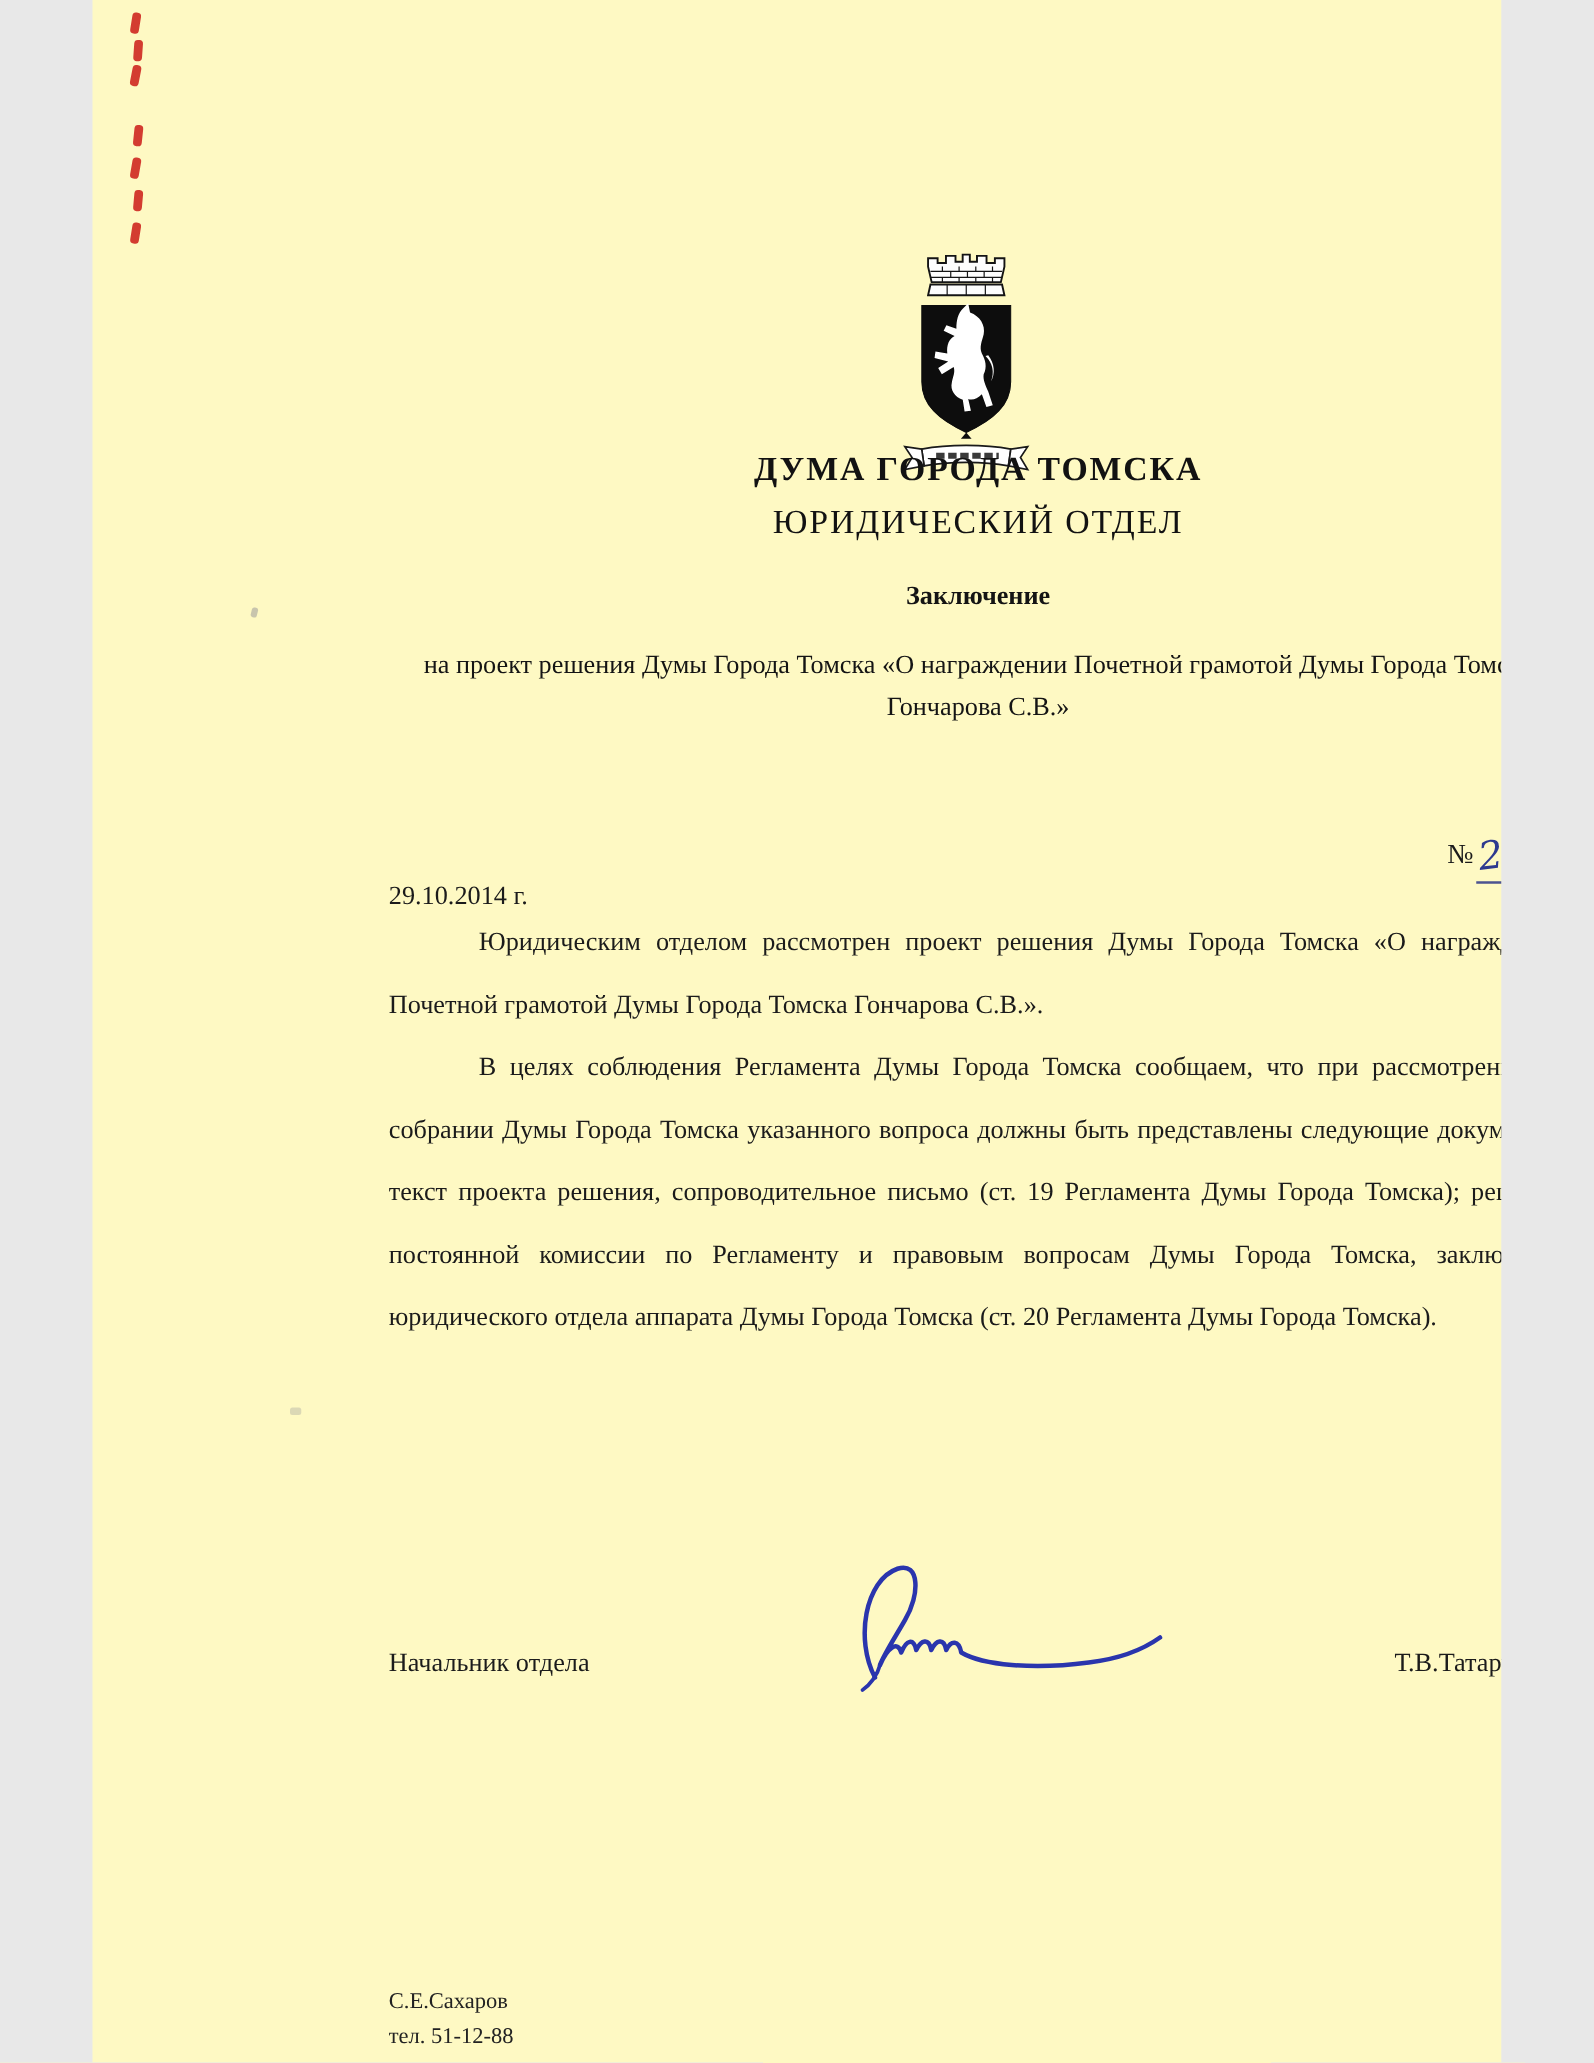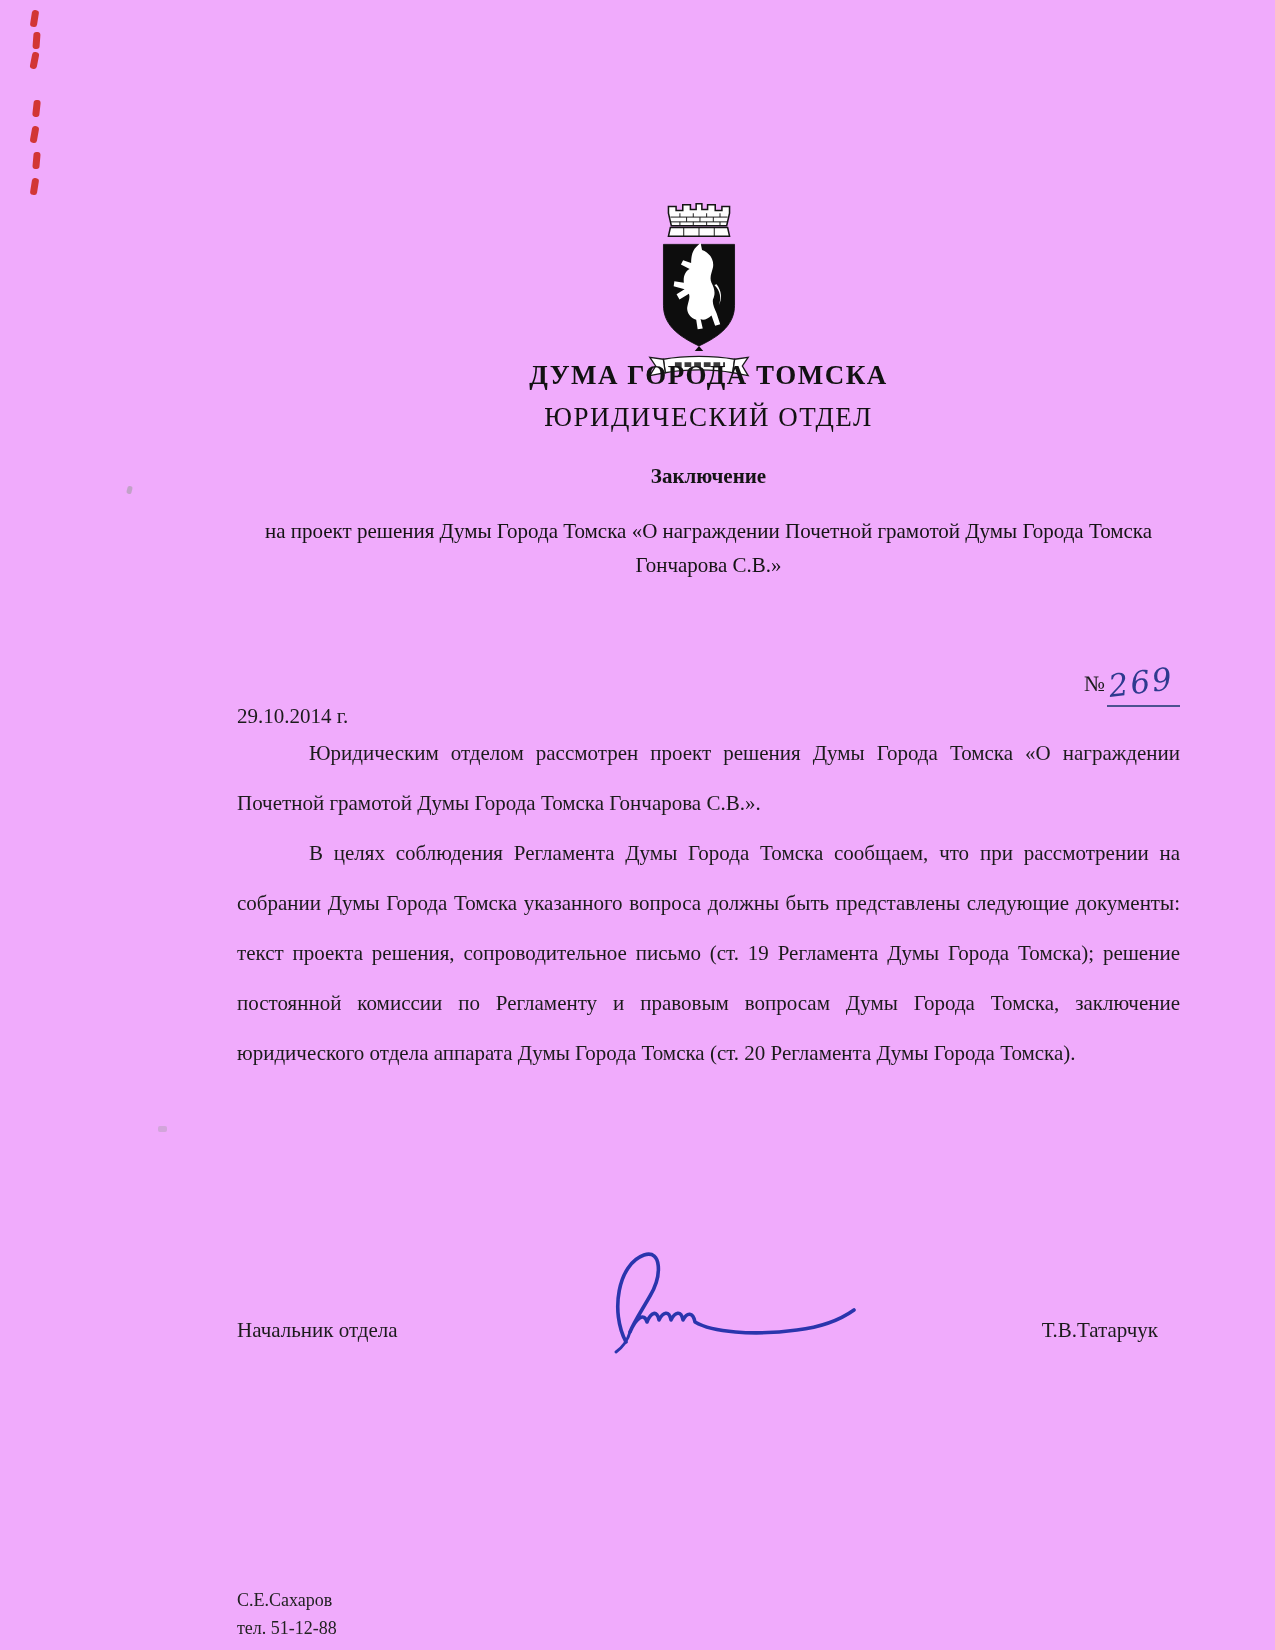--- a/index.html
+++ b/index.html
@@ -1,20 +1,20 @@
 <!DOCTYPE html>
 <html><head>
 <meta charset="utf-8">
 <style>
   html,body{margin:0;padding:0;background:#e8e8e8;}
   .page{
     position:relative;
-    width:1275px;height:1650px;
+    width:1127px;height:1650px;
     margin:0 auto;
-    background:#f0abfc;
+    background:#fef9c3;
     font-family:"Liberation Serif","DejaVu Serif",serif;
     color:#1b1b1b;
     overflow:hidden;
   }
   
   .red-mark{position:absolute;width:7px;height:17px;border-radius:3px;background:#cf2b24;opacity:.92;}
   .speck{position:absolute;background:#9a9a9a;border-radius:2px;}
 
   
   .emblem{position:absolute;top:198px;left:645px;width:108px;text-align:center;}

